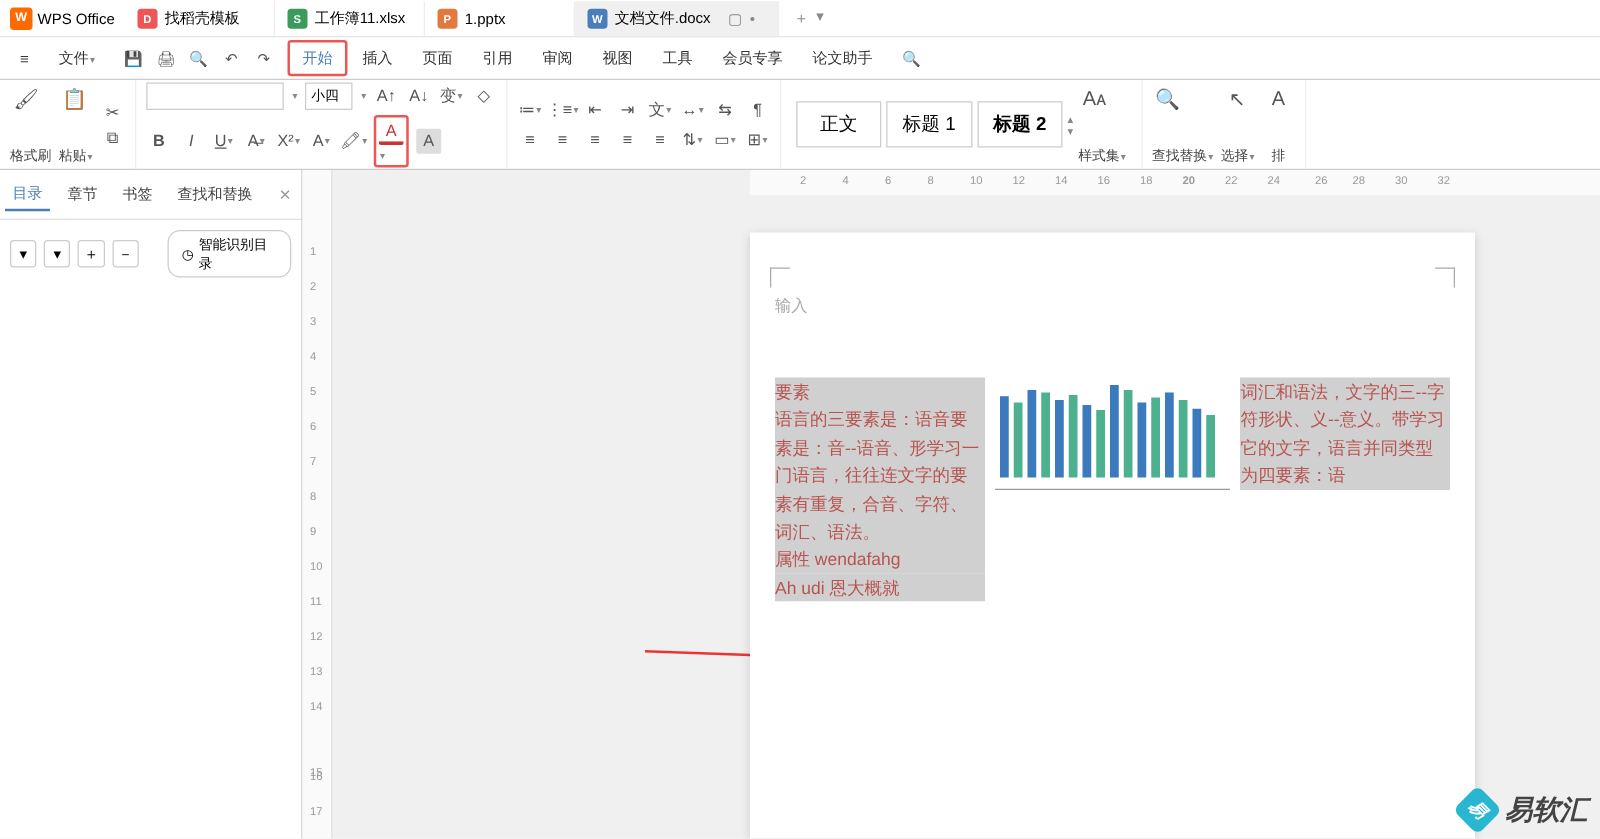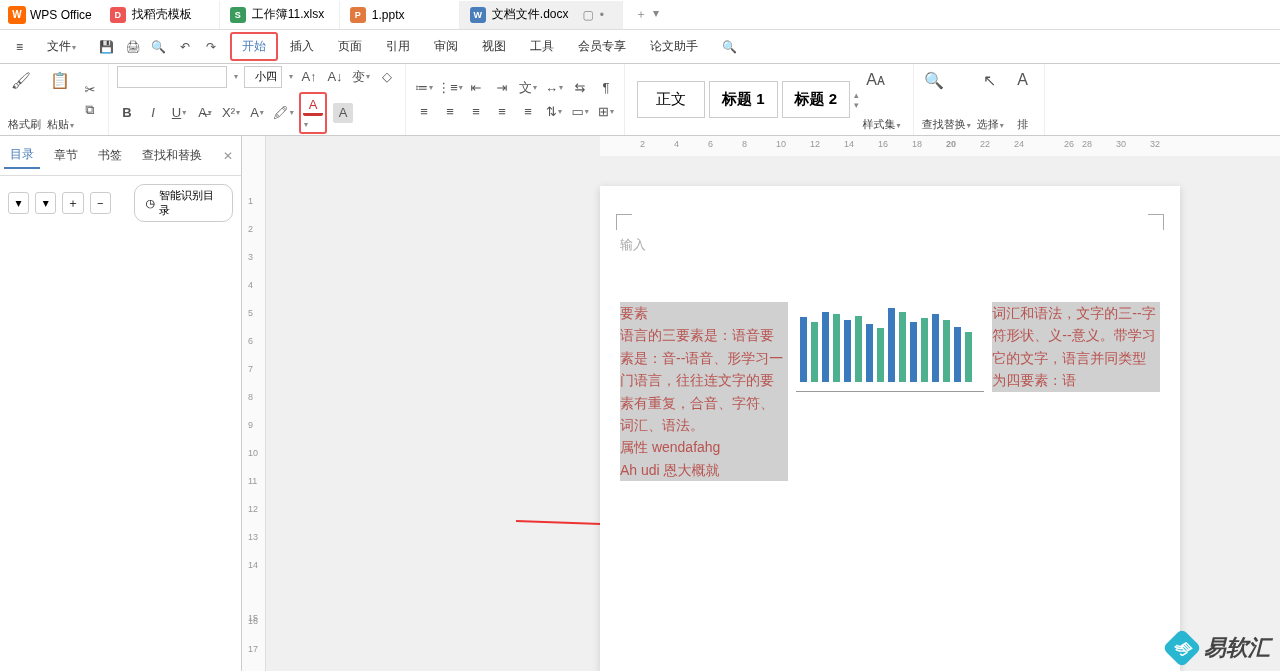--- a/index.html
+++ b/index.html
@@ -17,21 +17,21 @@
 .qat { display: flex; gap: 8px; padding: 0 10px; color: #555; }
 .qat-item { width: 18px; height: 18px; display: flex; align-items: center; justify-content: center; cursor: pointer; }
 .ribbon { height: 72px; background: #fff; display: flex; align-items: stretch; border-bottom: 1px solid #ccc; }
 .rgroup { display: flex; flex-direction: column; justify-content: center; padding: 4px 8px; border-right: 1px solid #eee; gap: 4px; }
 .rgroup.col { align-items: center; }
 .rlabel { font-size: 11px; color: #444; margin-top: 24px; }
 .rrow { display: flex; gap: 6px; align-items: center; }
 .ricon { width: 20px; height: 20px; display: flex; align-items: center; justify-content: center; color: #555; cursor: pointer; font-size: 13px; border-radius: 2px; }
 .ricon.big { width: 26px; height: 26px; font-size: 16px; }
 .fontbox { width: 110px; height: 22px; border: 1px solid #ccc; padding: 0 4px; font-size: 11px; }
-.sizebox { width: 38px; height: 22px; border: 1px solid #ccc; padding: 0 4px; font-size: 11px; text-align: right; }
+.sizebox { width: 38px; height: 22px; border: 1px solid #ccc; padding: 0 4px; font-size: 11px; text-align: left; }
 .dd { font-size: 8px; color: #888; margin-left: 1px; }
 .highlighted { border: 2px solid #e55; border-radius: 3px; padding: 2px; }
 .styles { display: flex; gap: 4px; padding: 4px; align-items: center; }
 .stylebox { border: 1px solid #ccc; padding: 8px 12px; font-size: 15px; cursor: pointer; background: #fff; }
 .stylebox.body { padding: 8px 18px; }
 .main { display: flex; height: calc(100% - 136px); }
 .sidepanel { width: 242px; background: #fff; border-right: 1px solid #ccc; display: flex; flex-direction: column; }
 .sidetabs { display: flex; border-bottom: 1px solid #ddd; padding: 6px 4px; gap: 8px; align-items: center; }
 .sidetab { padding: 4px 6px; cursor: pointer; color: #444; font-size: 12px; }
 .sidetab.active { color: #4a7ebb; border-bottom: 2px solid #4a7ebb; }
@@ -182,21 +182,21 @@
       <span class="ricon">≡</span>
       <span class="ricon">≡</span>
       <span class="ricon">⇅<span class="dd">▾</span></span>
       <span class="ricon">▭<span class="dd">▾</span></span>
       <span class="ricon">⊞<span class="dd">▾</span></span>
     </div>
   </div>
   <div class="rgroup">
     <div class="styles">
       <div class="stylebox body">正文</div>
-      <div class="stylebox" style="font-weight:bold">标题 1</div>
+      <div class="stylebox" style="font-weight:normal">标题 1</div>
       <div class="stylebox" style="font-weight:bold">标题 2</div>
       <div style="display:flex;flex-direction:column;font-size:9px;color:#888">
         <span>▴</span>
         <span>▾</span>
       </div>
       <div style="text-align:left">
         <div class="ricon big">Aᴀ</div>
         <div class="rlabel"><span>样式集</span><span class="dd">▾</span></div>
       </div>
     </div>
@@ -267,21 +267,21 @@
         <span style="left: 108px;">6</span>
         <span style="left: 142px;">8</span>
         <span style="left: 176px;">10</span>
         <span style="left: 210px;">12</span>
         <span style="left: 244px;">14</span>
         <span style="left: 278px;">16</span>
         <span style="left: 312px;">18</span>
         <span style="left: 346px; font-weight: bold;">20</span>
         <span style="left: 380px;">22</span>
         <span style="left: 414px;">24</span>
-        <span style="left: 464px;">26</span>
+        <span style="left: 452px;">26</span>
         <span style="left: 482px;">28</span>
         <span style="left: 516px;">30</span>
         <span style="left: 550px;">32</span>
       </div>
 
     <div class="arrow"></div>
 
     <div class="page">
       <div class="page-corner pc-tl"></div>
       <div class="page-corner pc-tr"></div>

